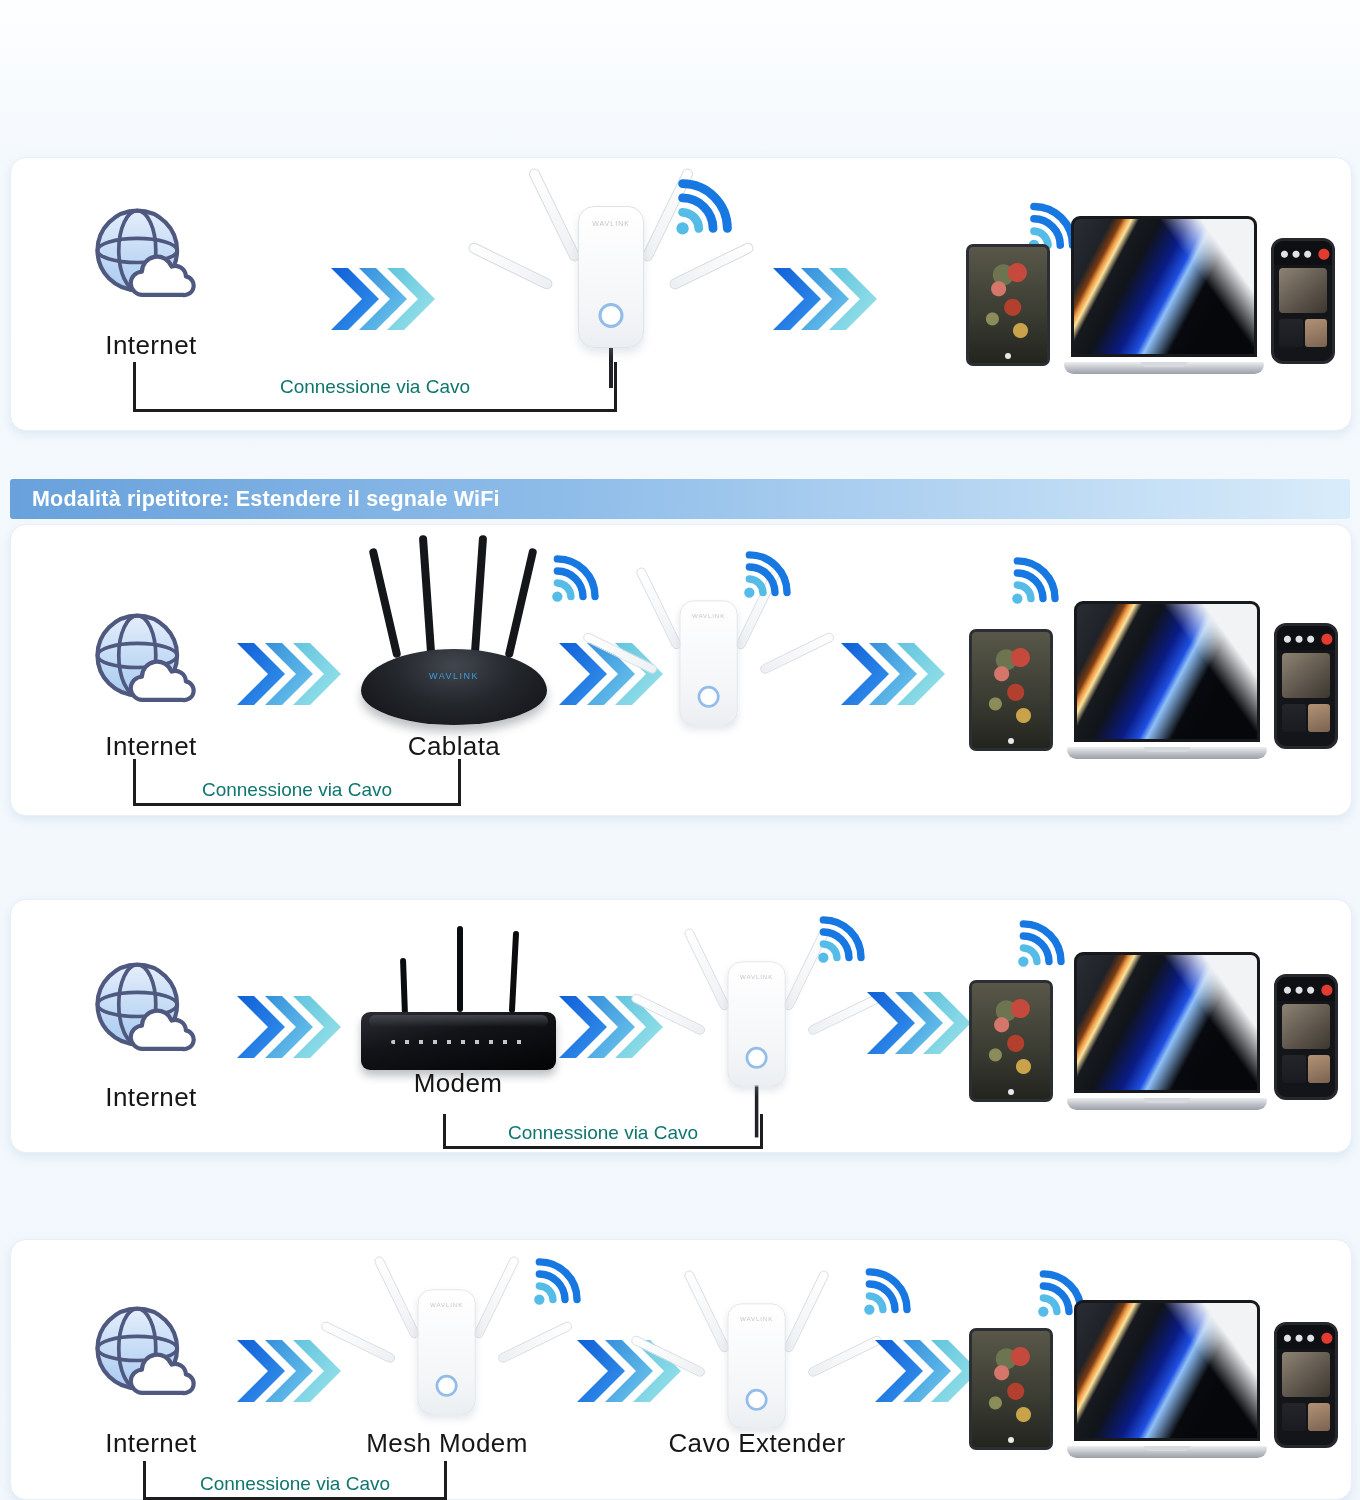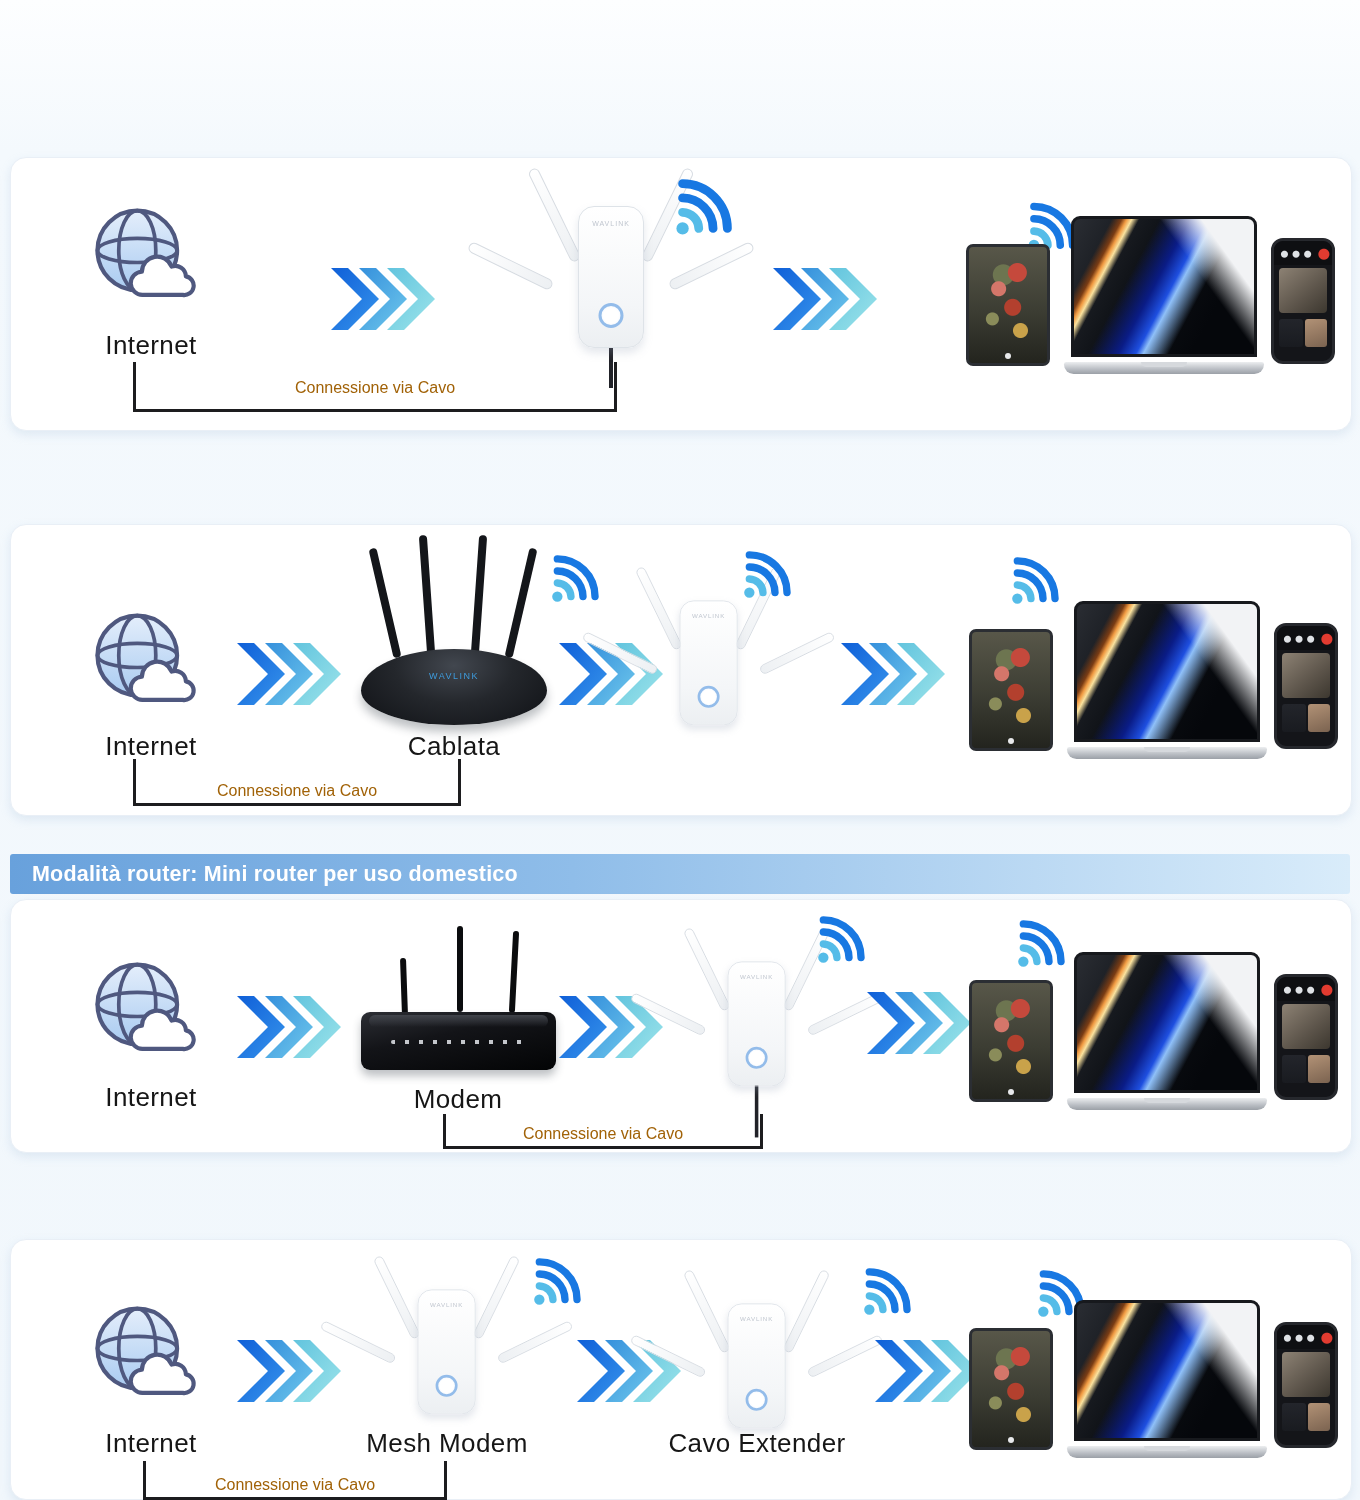--- a/index.html
+++ b/index.html
@@ -12,21 +12,21 @@
   .hdr{position:absolute;left:10px;width:1340px;height:40px;border-radius:3px;
         background:linear-gradient(90deg,#68a1dc 0%,#8fbde9 42%,#d9ecfa 100%);
         color:#ffffff;font-size:21.5px;font-weight:bold;line-height:41px;
         padding-left:22px;box-sizing:border-box;letter-spacing:.2px;}
   .panel{position:absolute;left:10px;width:1340px;background:#ffffff;border-radius:16px;
         border:1px solid #e9eff6;box-shadow:0 4px 10px rgba(168,194,220,.28);}
   .lbl{position:absolute;font-size:26px;color:#161616;text-align:center;
        letter-spacing:.4px;white-space:nowrap;}
   .bracket{position:absolute;border:3px solid #1d1d1f;border-top:none;
        display:flex;align-items:flex-end;justify-content:center;}
-  .bracket span{font-size:16px;color:#a16207;line-height:1.05;padding:0 8px 3px;background:#fff;}
+  .bracket span{font-size:19px;color:#0f766e;line-height:1.05;padding:0 8px 3px;background:#fff;}
   .bracket.raised span{padding-bottom:12px;}
   
   .extender{position:absolute;width:240px;height:205px;}
   .extender.sm{transform:scale(.88);transform-origin:top left;}
   .ant{position:absolute;width:11px;background:linear-gradient(180deg,#ffffff,#edf0f3);
        border:1.5px solid #d7dce2;border-radius:6px;box-sizing:border-box;}
   .a-tl{height:102px;left:58px;top:-4px;transform:rotate(-26deg);}
   .a-tr{height:102px;left:171px;top:-4px;transform:rotate(26deg);}
   .a-bl{height:92px;left:14px;top:52px;transform:rotate(-64deg);}
   .a-br{height:92px;left:215px;top:52px;transform:rotate(64deg);}
@@ -214,20 +214,21 @@
         <div class="ph-thumb1"></div>
         <div class="ph-thumb2"></div>
       </div>
     </div>
 
     <div class="bracket raised" style="left:122px;top:204px;width:478px;height:47px">
       <span>Connessione via Cavo</span>
     </div>
   </div>
 
+  <div class="hdr" style="top:479px">Modalità ripetitore: Estendere il segnale WiFi</div>
   <div class="panel" style="top:524px;height:290px">
 
     <div class="icon" style="left:78px;top:86px;width:116px;height:100px">
       <svg viewBox="0 0 125 108">
         <circle cx="52" cy="48" r="43" fill="url(#globeG)" stroke="#4f587f" stroke-width="4.5"></circle>
         <ellipse cx="52" cy="48" rx="20" ry="43" fill="none" stroke="#4f587f" stroke-width="4"></ellipse>
         <ellipse cx="52" cy="48" rx="43" ry="13" fill="none" stroke="#4f587f" stroke-width="4"></ellipse>
         <g transform="translate(36,50)">
           <path d="M22 46 a12.5 12.5 0 0 1-1-25 a16.5 16.5 0 0 1 32-5.5 a11.5 11.5 0 0 1 15.5 10.5 a10 10 0 0 1-3.5 20 z" fill="#ffffff" stroke="#4f587f" stroke-width="4.5" stroke-linejoin="round"></path>
         </g>
@@ -325,21 +326,20 @@
         <div class="ph-thumb1"></div>
         <div class="ph-thumb2"></div>
       </div>
     </div>
 
     <div class="bracket" style="left:122px;top:234px;width:322px;height:44px">
       <span>Connessione via Cavo</span>
     </div>
   </div>
 
-  <div class="hdr" style="top:854px">Modalità router: Mini router per uso domestico</div>
   <div class="panel" style="top:899px;height:252px">
 
     <div class="icon" style="left:78px;top:60px;width:116px;height:100px">
       <svg viewBox="0 0 125 108">
         <circle cx="52" cy="48" r="43" fill="url(#globeG)" stroke="#4f587f" stroke-width="4.5"></circle>
         <ellipse cx="52" cy="48" rx="20" ry="43" fill="none" stroke="#4f587f" stroke-width="4"></ellipse>
         <ellipse cx="52" cy="48" rx="43" ry="13" fill="none" stroke="#4f587f" stroke-width="4"></ellipse>
         <g transform="translate(36,50)">
           <path d="M22 46 a12.5 12.5 0 0 1-1-25 a16.5 16.5 0 0 1 32-5.5 a11.5 11.5 0 0 1 15.5 10.5 a10 10 0 0 1-3.5 20 z" fill="#ffffff" stroke="#4f587f" stroke-width="4.5" stroke-linejoin="round"></path>
         </g>
@@ -355,21 +355,21 @@
       </svg>
     </div>
 
     <div class="modem" style="left:350px;top:12px">
       <i class="md-ant m1"></i>
       <i class="md-ant m2"></i>
       <i class="md-ant m3"></i>
       <div class="md-body"></div>
       <div class="md-leds"></div>
     </div>
-    <div class="lbl" style="left:347px;top:184px;width:200px">Modem</div>
+    <div class="lbl" style="left:347px;top:168px;width:200px">Modem</div>
 
     <div class="icon" style="left:548px;top:96px;width:104px;height:62px">
       <svg viewBox="0 0 104 62">
         <polygon points="0,0 17,0 48,31 17,62 0,62 31,31" fill="url(#cg1)"></polygon>
         <polygon points="28,0 45,0 76,31 45,62 28,62 59,31" fill="url(#cg2)"></polygon>
         <polygon points="56,0 73,0 104,31 73,62 56,62 87,31" fill="url(#cg3)"></polygon>
       </svg>
     </div>
 
     <div class="extender sm" style="left:640px;top:28px">

